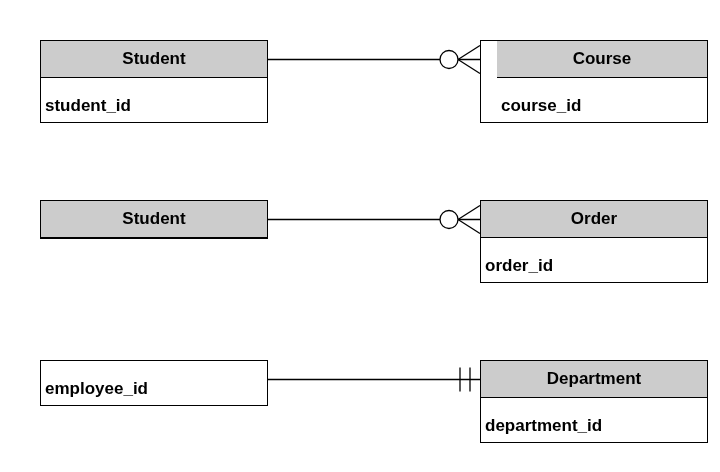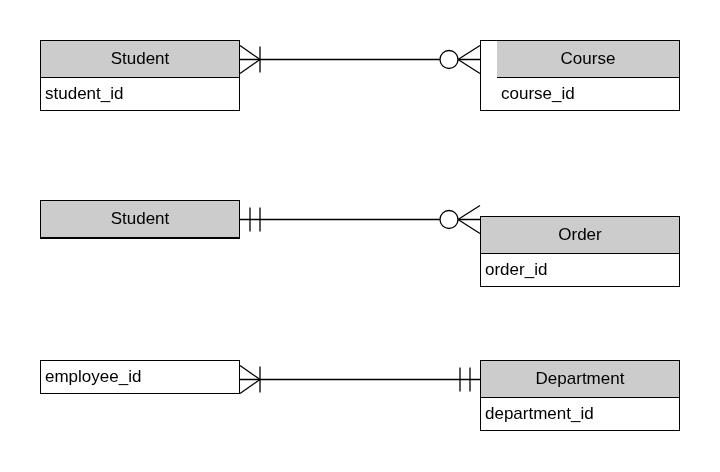--- a/index.html
+++ b/index.html
@@ -26,24 +26,25 @@
     stroke: #000000;
     stroke-width: 1.3;
   }
   #connectors circle {
     stroke: #000000;
     stroke-width: 1.3;
     fill: #ffffff;
   }
   .entity {
     position: absolute;
-    width: 200px;
+    width: 228px;
     box-sizing: border-box;
     border: 1px solid #000000;
     background: #ffffff;
+    font-weight: bold;
   }
   .entity-header {
     height: 37px;
     box-sizing: border-box;
     border-bottom: 1px solid #000000;
     background: #cccccc;
     display: flex;
     align-items: center;
     justify-content: center;
     font-size: 17px;
@@ -51,20 +52,21 @@
   }
   .entity-attr {
     height: 32px;
     box-sizing: border-box;
     display: flex;
     align-items: center;
     padding-left: 4px;
     background: #ffffff;
     font-size: 17px;
     color: #000000;
+    margin-top: 12px;
   }
 </style>
 </head>
 <body>
 
 <div id="canvas">
 
   <svg id="connectors" xmlns="http://www.w3.org/2000/svg">
       <g>
         <line x1="240" y1="59.5" x2="480" y2="59.5"></line>
@@ -100,21 +102,21 @@
 
   <div class="entity" style="left: 480px; top: 40px; padding-left: 16px;">
     <div class="entity-header">Course</div>
     <div class="entity-attr">course_id</div>
   </div>
 
   <div class="entity" style="left: 40px; top: 200px;">
     <div class="entity-header">Student</div>
   </div>
 
-  <div class="entity" style="left: 480px; top: 216px;">
+  <div class="entity" style="left: 480px; top: 200px;">
     <div class="entity-header">Order</div>
     <div class="entity-attr">order_id</div>
   </div>
 
   <div class="entity" style="left: 40px; top: 360px;">
     <div class="entity-attr">employee_id</div>
   </div>
 
   <div class="entity" style="left: 480px; top: 360px;">
     <div class="entity-header">Department</div>

